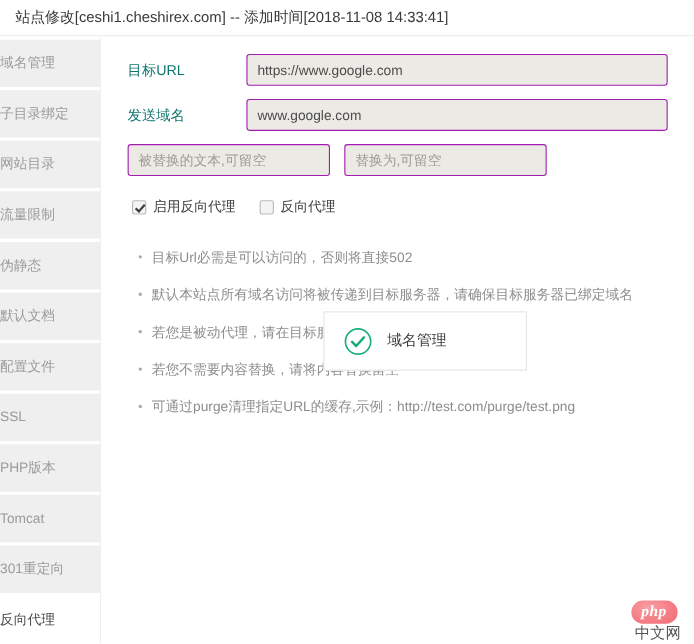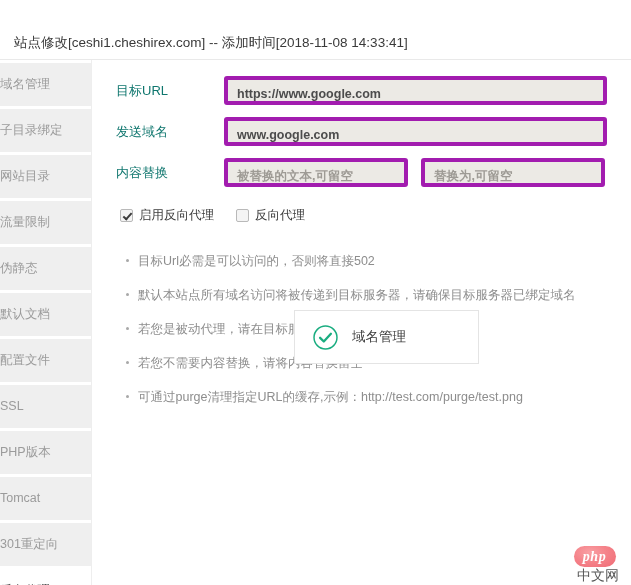--- a/index.html
+++ b/index.html
@@ -20,21 +20,20 @@
   .titlebar {
     height: 32px;
     line-height: 32px;
     padding: 0 14px;
     font-size: 13.5px;
     color: #3a3a3a;
     background: #ffffff;
     border-bottom: 1px solid #e9e9e9;
     white-space: nowrap;
     overflow: hidden;
-    margin-top: 27px;
   }
 
   
   .shell {
     display: flex;
     height: 552px;
     align-items: stretch;
   }
 
   
@@ -81,29 +80,28 @@
     width: 108px;
     flex: 0 0 108px;
     font-size: 13px;
     color: #0f766e;
     white-space: nowrap;
   }
   .field {
     height: 29px;
     line-height: 29px;
     background: #eceae5;
-    border: 4px solid #a21caf;
+    border: 1px solid #a21caf;
     border-radius: 3px;
     padding: 0 9px;
     font-size: 12.5px;
     color: #4c4c4c;
     box-sizing: border-box;
     white-space: nowrap;
     overflow: hidden;
-    font-weight: bold;
   }
   .field.wide { flex: 1 1 auto; max-width: 383px; }
   .field.half { width: 184px; flex: 0 0 184px; }
   .field.placeholder { color: #9e9b95; }
   .gap { width: 13px; flex: 0 0 13px; }
 
   
   .check-row {
     display: flex;
     align-items: center;
@@ -252,21 +250,20 @@
       <div class="form-label">目标URL</div>
       <div class="field wide">https://www.google.com</div>
     </div>
 
     <div class="form-row">
       <div class="form-label">发送域名</div>
       <div class="field wide">www.google.com</div>
     </div>
 
     <div class="form-row">
-      <div class="form-label">内容替换</div>
       <div class="field half placeholder">被替换的文本,可留空</div>
       <div class="gap"></div>
       <div class="field half placeholder">替换为,可留空</div>
     </div>
 
     <div class="check-row">
       <span class="cbox checked"></span>
       <span class="check-label">启用反向代理</span>
       <span class="cbox"></span>
       <span class="check-label">反向代理</span>

